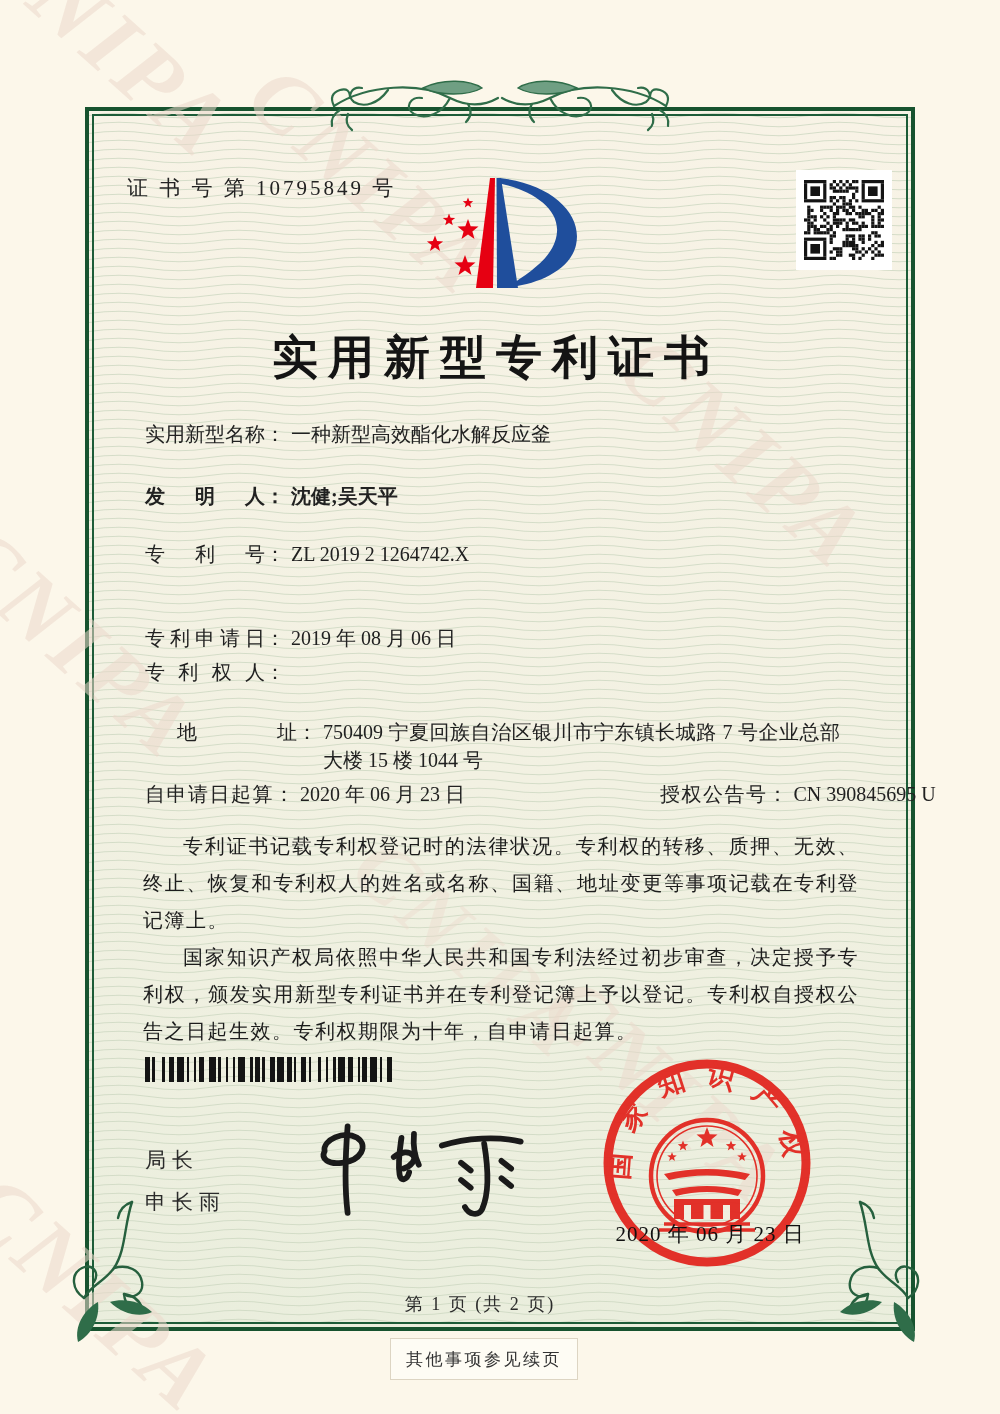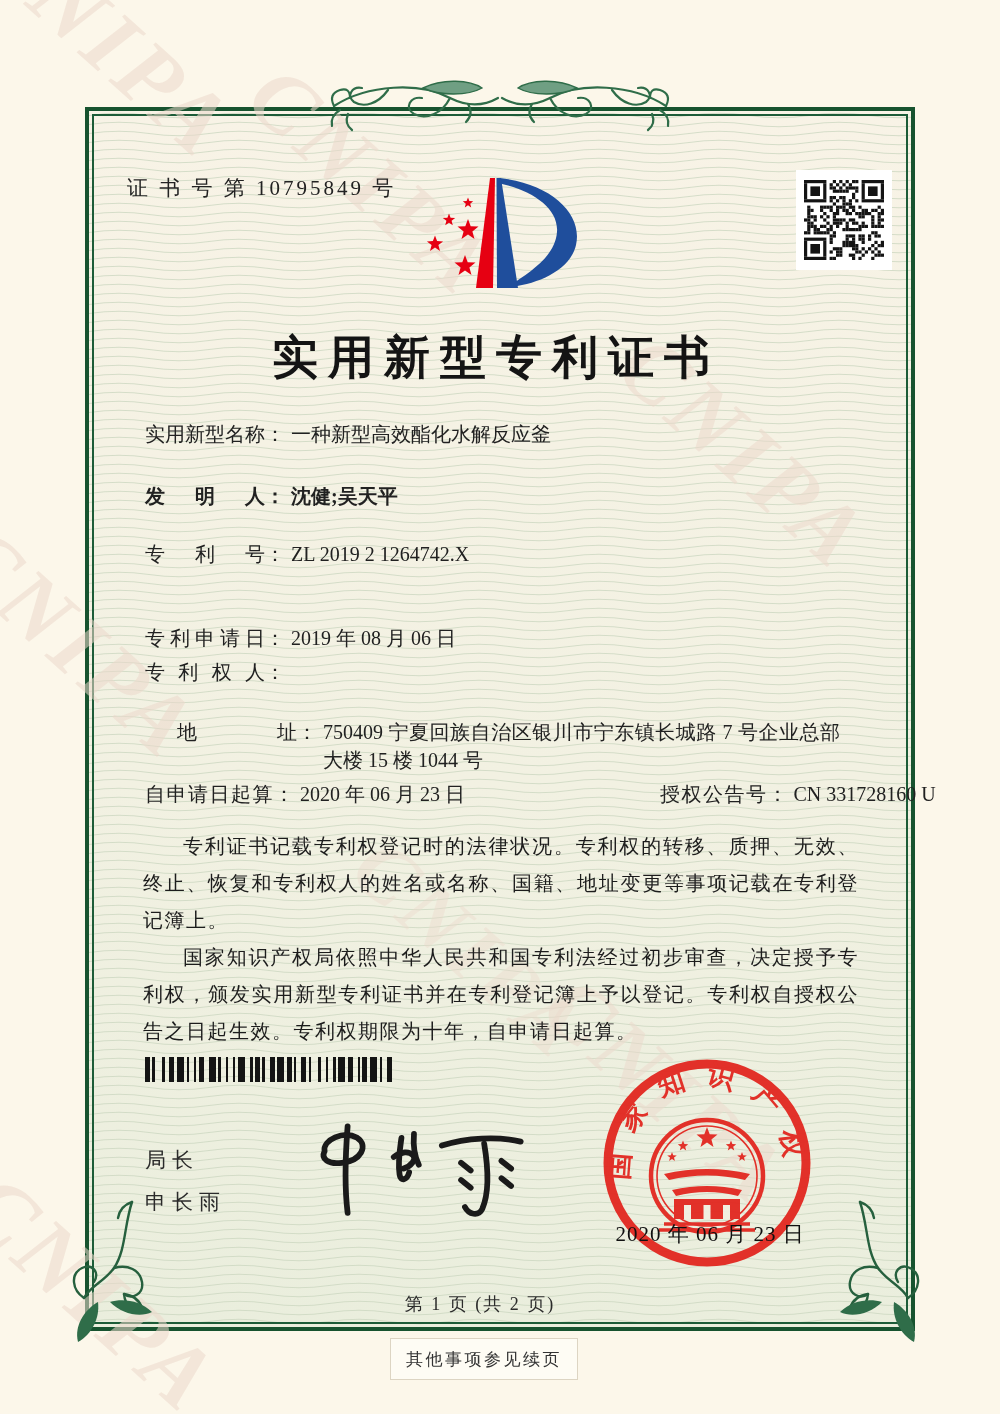--- a/index.html
+++ b/index.html
@@ -442,21 +442,21 @@
     <span class="colon">：</span>
   <span class="val wrap">750409 宁夏回族自治区银川市宁东镇长城路 7 号企业总部大楼 15 楼 1044 号</span>
 </div>
 <div class="row" style="top:780px;width:712px;">
   <span class="lbl" style="width:auto;letter-spacing:1.5px;">自申请日起算</span>
     <span class="colon">：</span>
   <span class="val">2020 年 06 月 23 日</span>
   <span class="grant2">
     <span class="lbl2">授权公告号</span>
       <span>：</span>
-    <span class="val">CN 331728160 U</span>
+    <span class="val">CN 390845695 U</span>
   </span>
 </div>
 
 <div class="body-text">
   <p>专利证书记载专利权登记时的法律状况。专利权的转移、质押、无效、终止、恢复和专利权人的姓名或名称、国籍、地址变更等事项记载在专利登记簿上。</p>
   <p>国家知识产权局依照中华人民共和国专利法经过初步审查，决定授予专利权，颁发实用新型专利证书并在专利登记簿上予以登记。专利权自授权公告之日起生效。专利权期限为十年，自申请日起算。</p>
 </div>
 
 <div class="barcode" id="barcode">
     <span style="width: 4.90196px; background: rgb(20, 20, 20);"></span>

